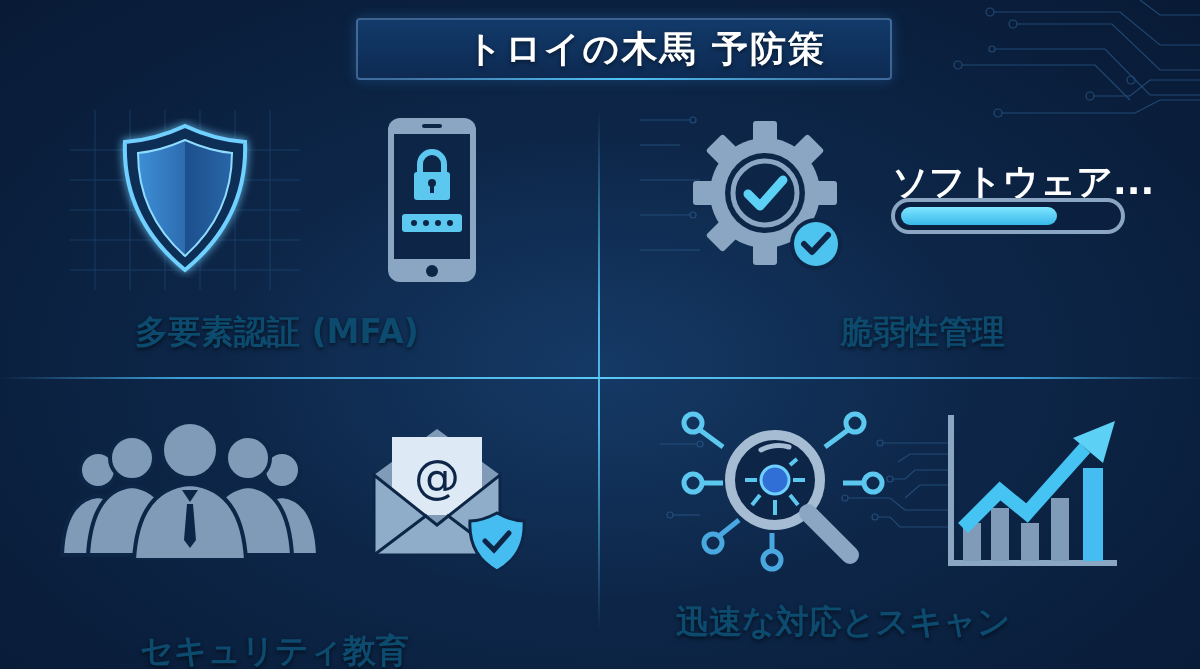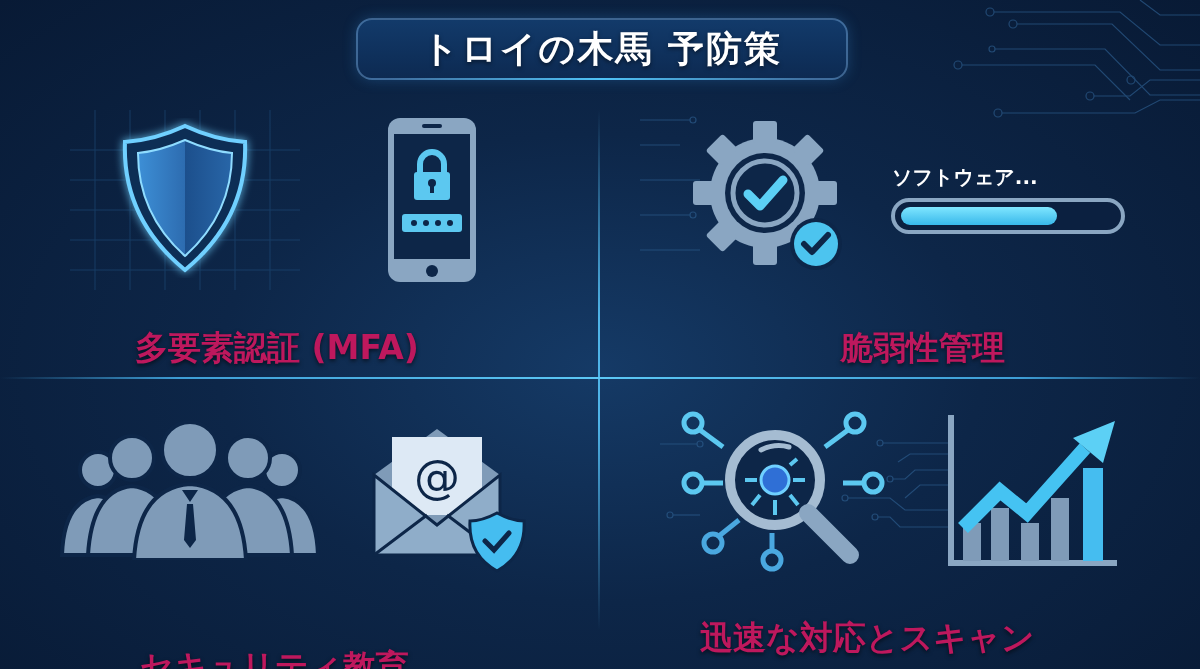--- a/index.html
+++ b/index.html
@@ -4,48 +4,48 @@
 <style>
   html, body { margin:0; padding:0; }
   body {
     width:1200px; height:669px; overflow:hidden; position:relative;
     background: radial-gradient(ellipse at 50% 55%, #153a66 0%, #0d2648 45%, #081a35 100%);
     font-family: "DejaVu Sans", "Liberation Sans", sans-serif;
   }
   .circuit { position:absolute; inset:0; pointer-events:none; }
   .title-box {
     position:absolute; left:356px; top:18px; width:488px; height:58px;
-    border:2px solid rgba(120,170,220,0.45); border-radius:16px;
+    border:2px solid rgba(120,170,220,0.45); border-radius:4px;
     background: linear-gradient(180deg, #123a6a 0%, #0d2a52 100%);
     box-shadow: 0 0 14px rgba(60,160,240,0.25);
-    display:flex; align-items:center; justify-content:center;
+    display:flex; align-items:center; justify-content:center;padding-left:44px;
   }
   .title-box::after {
     content:""; position:absolute; left:30px; right:30px; bottom:-2px; height:2px;
     background: linear-gradient(90deg, transparent, #4fc3f7, transparent);
   }
   .title {
     color:#fff; font-weight:bold; font-size:36px; letter-spacing:2px;
     text-shadow: 0 2px 4px rgba(0,0,0,0.5);
   }
   .divider-v {
     position:absolute; left:598px; top:110px; width:2px; height:520px;
     background: linear-gradient(180deg, transparent, #4fb4e8 40%, #4fb4e8 60%, transparent);
   }
   .divider-h {
     position:absolute; left:0; top:377px; width:1200px; height:2px;
     background: linear-gradient(90deg, transparent 0%, #3e9ed6 15%, #5cc8f5 50%, #3e9ed6 85%, transparent 100%);
   }
   .label {
-    position:absolute; color:#be185d; font-weight:bold; font-size:33px;
-    text-shadow: 0 2px 4px rgba(0,0,0,0.6); white-space:nowrap;margin-top:16px;
+    position:absolute; color:#0c4a6e; font-weight:bold; font-size:33px;
+    text-shadow: 0 2px 4px rgba(0,0,0,0.6); white-space:nowrap;
   }
   .icon { position:absolute; }
   .sw-text {
-    position:absolute; left:892px; top:164px; color:#fff; font-size:20px; font-weight:bold;
+    position:absolute; left:892px; top:158px; color:#fff; font-size:36px; font-weight:bold;
     white-space:nowrap;
   }
   .progress {
     position:absolute; left:891px; top:198px; width:234px; height:36px;
     border:4px solid #8aa6c2; border-radius:20px; box-sizing:border-box; background:#0b2040;
   }
   .progress-fill {
     position:absolute; left:6px; top:5px; height:18px; border-radius:10px;
     background: linear-gradient(180deg, #7fe6ff, #38b8ea);
   }
@@ -228,14 +228,14 @@
     <g fill="#7f9bb8">
       <rect x="18" y="110" width="18" height="38"></rect>
       <rect x="46" y="95" width="18" height="53"></rect>
       <rect x="76" y="110" width="18" height="38"></rect>
       <rect x="106" y="85" width="18" height="63"></rect>
     </g>
     <rect x="138" y="55" width="20" height="93" fill="#45bdf0"></rect>
     <path d="M18 115 L55 78 L82 100 L140 35" stroke="#45c3f2" stroke-width="14" fill="none" stroke-linejoin="miter"></path>
     <path d="M128 25 L170 8 L158 50 Z" fill="#5cd0f5"></path>
   </svg>
-  <div class="label" style="left:700px;top:600px">迅速な対応とスキャン</div>
+  <div class="label" style="left:676px;top:600px">迅速な対応とスキャン</div>
 </section>
 
 </body></html>

